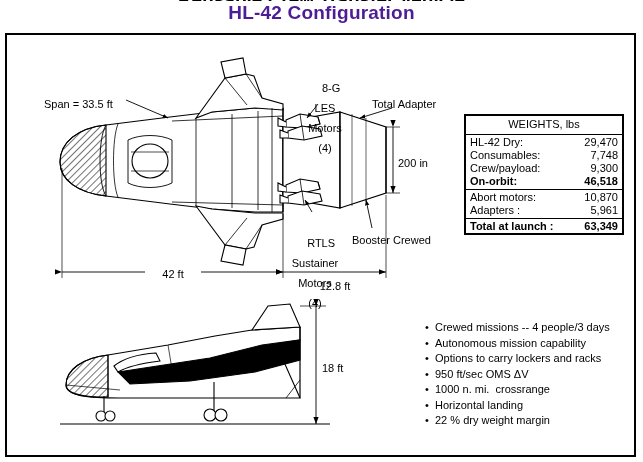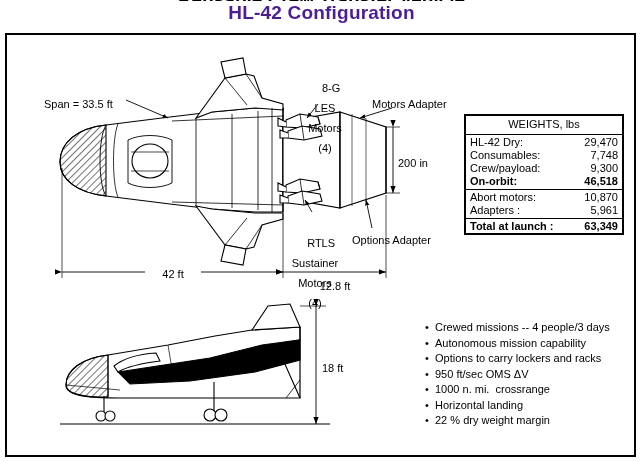--- a/index.html
+++ b/index.html
@@ -273,23 +273,23 @@
 
   <div class="lbl" style="left:44px; top:94px;">Span = 33.5 ft</div>
 
   <div class="lbl c" style="left:299px; top:58px; width:52px;">
     <span style="white-space:pre-line;">8-G
 LES
 Motors
 (4)</span>
   </div>
 
-  <div class="lbl" style="left:372px; top:94px;">Motors Adapter</div>
-
-  <div class="lbl" style="left:352px; top:230px;">Options Adapter</div>
+  <div class="lbl" style="left:372px; top:94px;">Total Adapter</div>
+
+  <div class="lbl" style="left:352px; top:230px;">Booster Crewed</div>
 
   <div class="lbl c" style="left:284px; top:213px; width:62px;">
     <span style="white-space:pre-line;">RTLS
 Sustainer
 Motors
 (4)</span>
   </div>
 
   <div class="lbl" style="left:398px; top:153px;">200 in</div>
 

